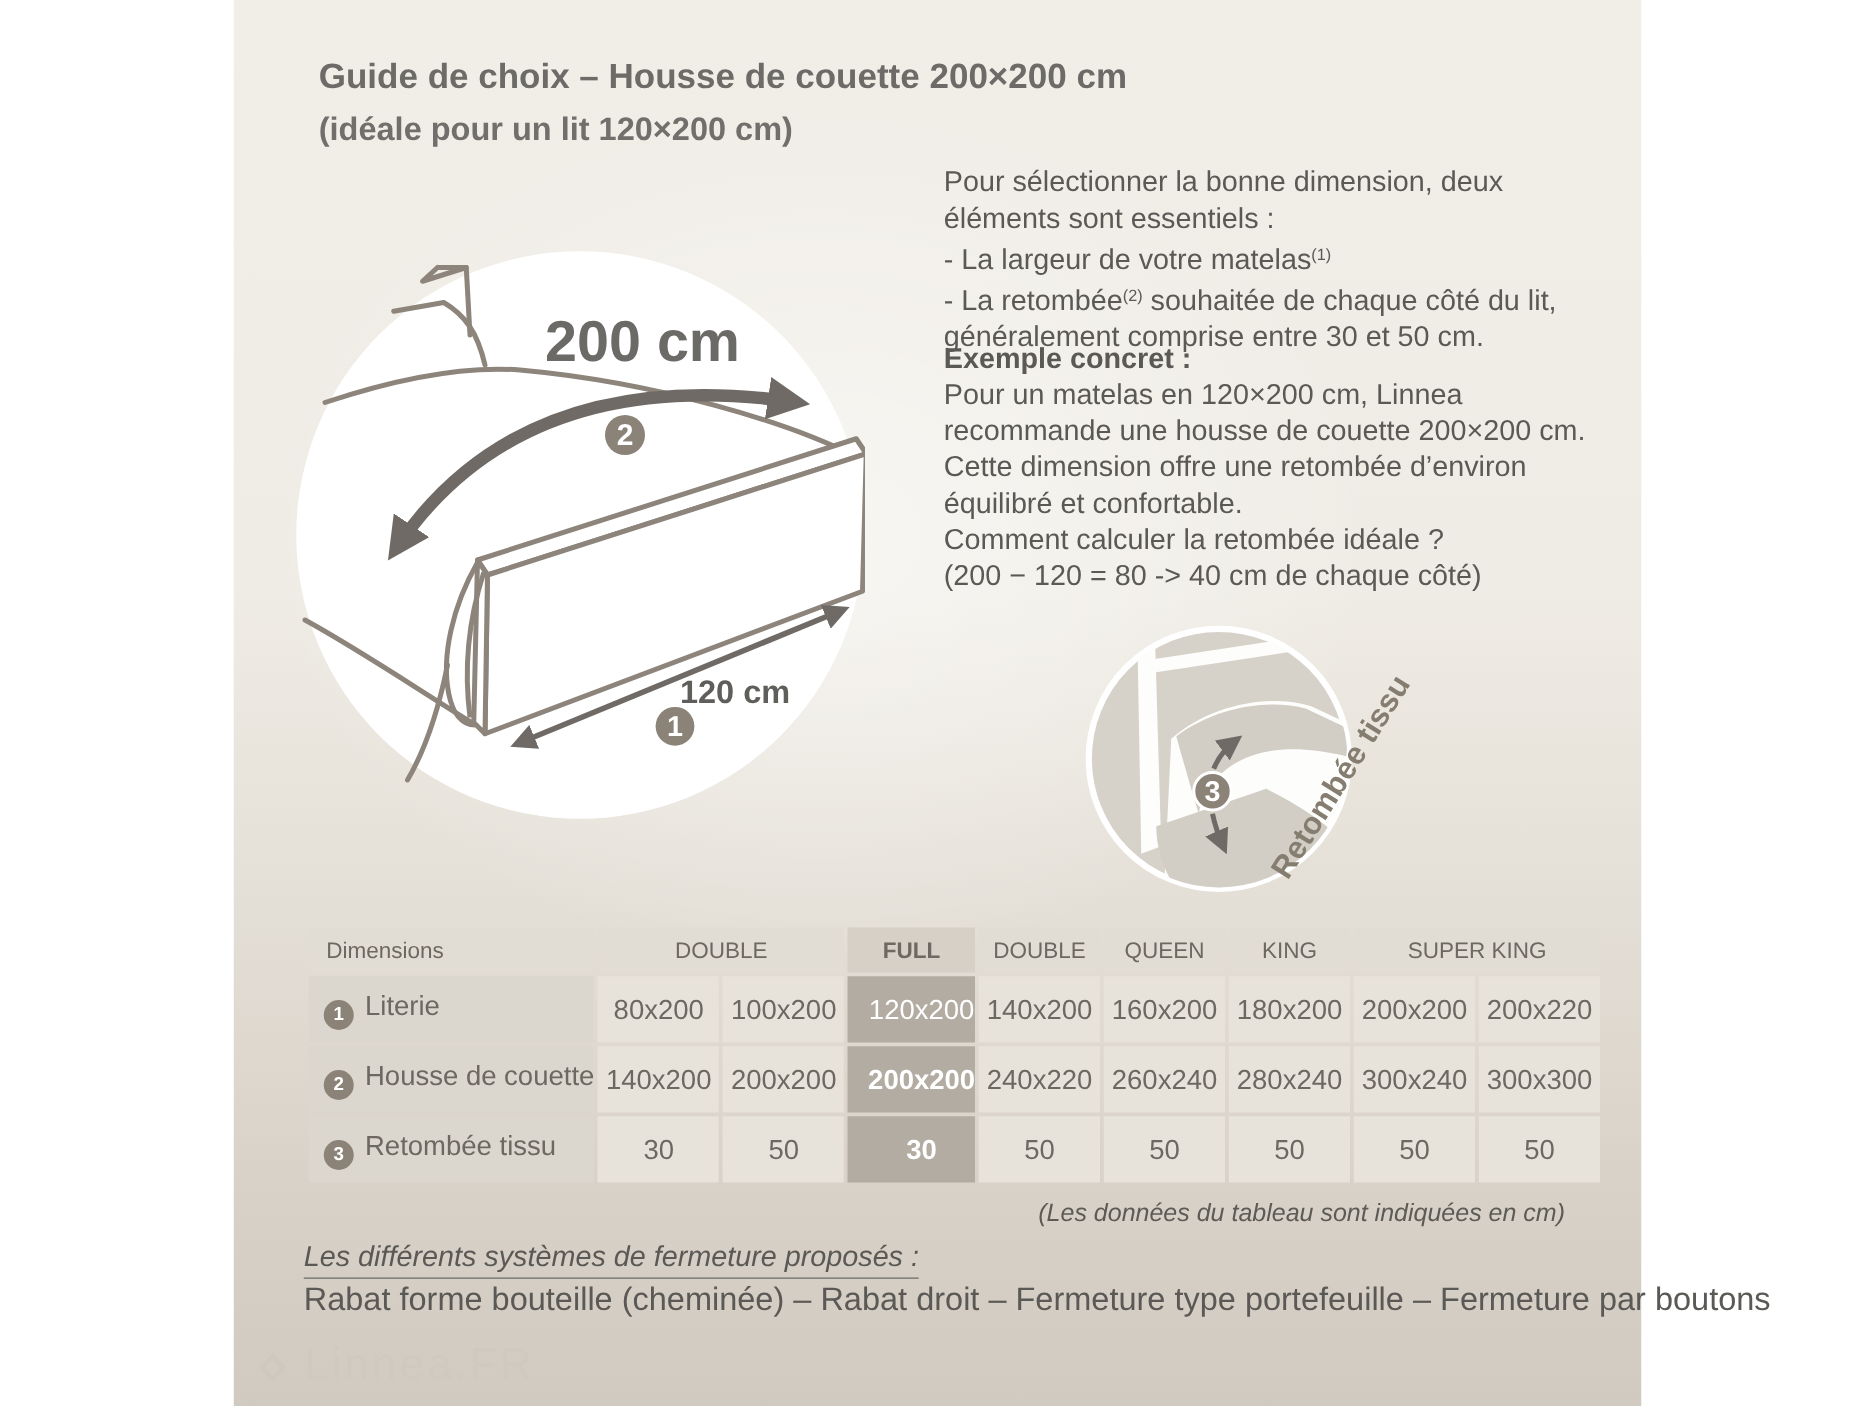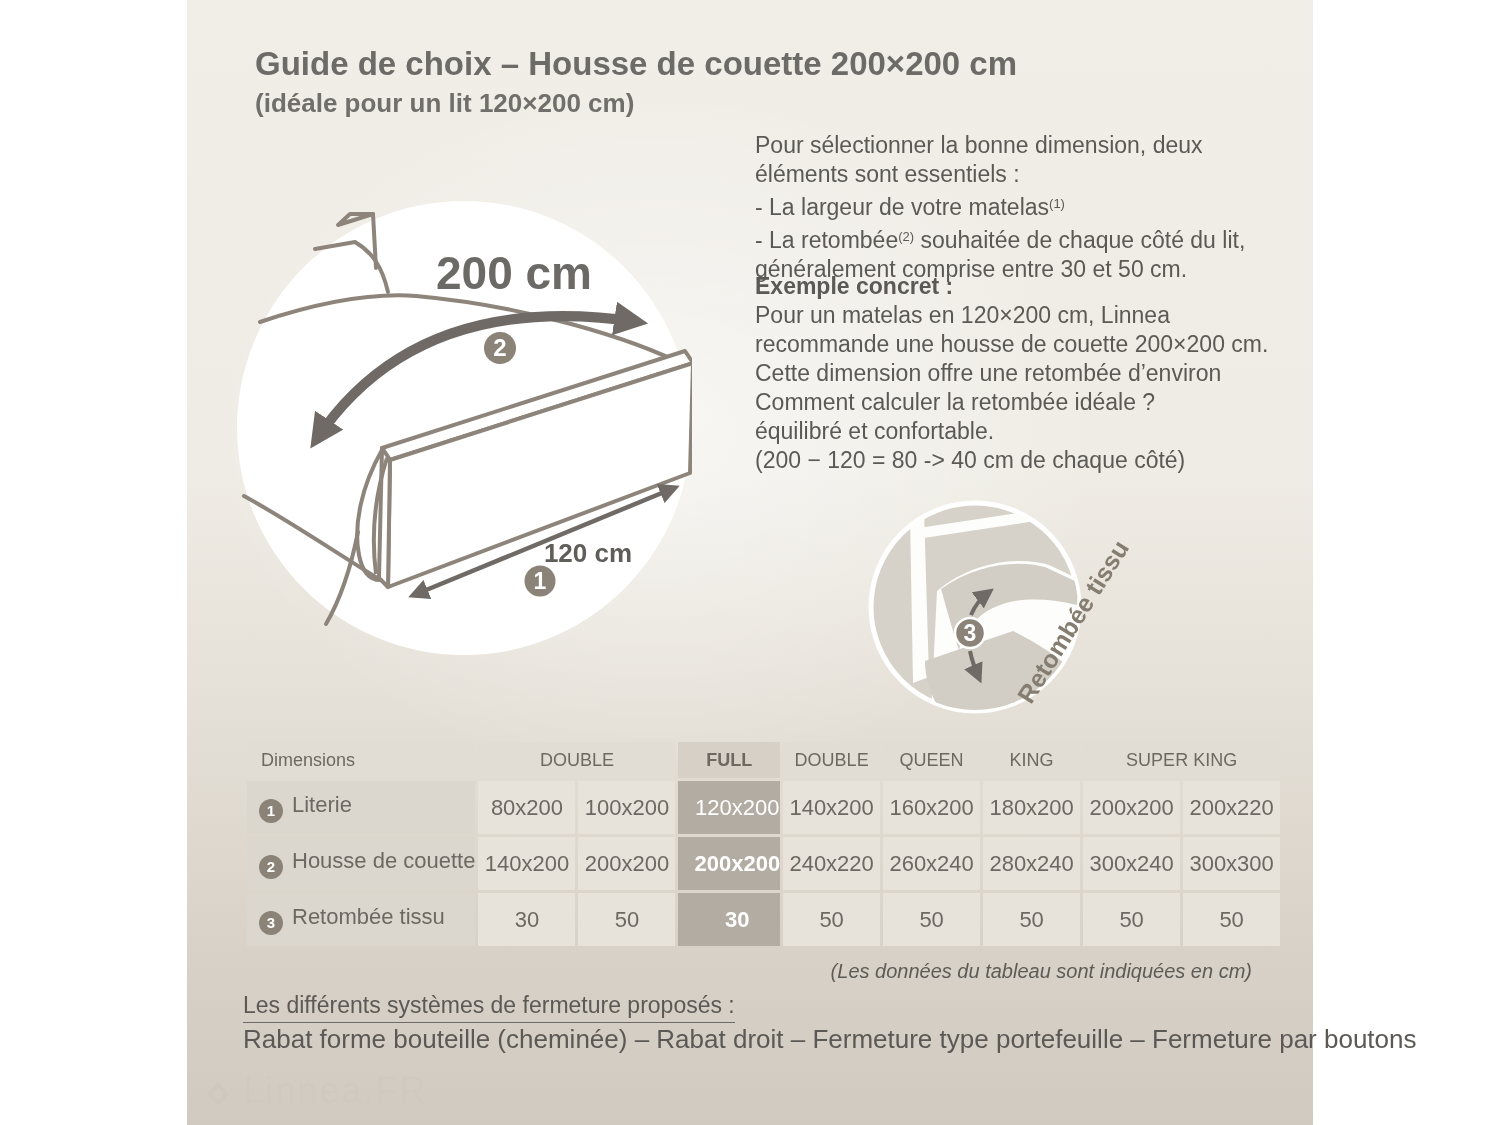--- a/index.html
+++ b/index.html
@@ -2,21 +2,21 @@
 <html><head>
 <meta charset="utf-8">
 <style>
   html,body{margin:0;padding:0;background:#ffffff;}
   .stage{position:relative;width:1500px;height:1125px;background:#ffffff;overflow:hidden;
          font-family:"Liberation Sans",sans-serif;color:#5b5955;}
   .panel{position:absolute;left:187px;top:0;width:1126px;height:1125px;
     background:
       radial-gradient(620px 480px at 470px 430px, rgba(255,255,255,0.55), rgba(255,255,255,0) 72%),
       linear-gradient(180deg,#f1eee8 0%,#efece5 42%,#e3ded5 66%,#d8d1c8 85%,#d1cac1 100%);}
-  .title{position:absolute;left:68px;top:45px;font-size:33px;font-weight:700;color:#6c6b67;white-space:nowrap;}
+  .title{position:absolute;left:68px;top:45px;font-size:28px;font-weight:700;color:#6c6b67;white-space:nowrap;}
   .subtitle{position:absolute;left:68px;top:88px;font-size:26px;font-weight:700;color:#716f6b;white-space:nowrap;}
   .textblock{position:absolute;left:568px;width:560px;font-size:23px;line-height:29px;color:#5b5955;}
   .intro{top:131px;}
   .example{top:272px;}
   .tline{display:block;white-space:nowrap;}
   .bold{font-weight:700;}
   .sup{font-size:13px;vertical-align:7px;}
   .big-circle{position:absolute;left:49px;top:200px;}
   .small-circle{position:absolute;left:680px;top:499px;}
   .retombee-label{position:absolute;left:839px;top:685px;height:34px;font-size:25px;font-weight:700;
@@ -28,21 +28,21 @@
   .dim-table th.h-label{text-align:left;padding-left:14px;}
   .dim-table th.h-full{font-weight:700;background:#d6d0c7;}
   .dim-table td{height:53px;font-size:22px;color:#6d6862;background:#e7e2da;text-align:center;padding:0;}
   .dim-table td.label{background:#dcd7ce;text-align:left;padding-left:12px;white-space:nowrap;}
   .dim-table td.hl{background:#b3aca2;color:#ffffff;padding-left:16px;}
   .dim-table td.hl-bold{font-weight:700;}
   .badge{display:inline-block;width:24px;height:24px;border-radius:50%;background:#8b8377;color:#fff;
          font-size:15px;font-weight:700;line-height:24px;text-align:center;margin-right:9px;vertical-align:-4px;}
   .table-note{position:absolute;right:61px;top:960px;font-size:20px;font-style:italic;color:#5d5b56;white-space:nowrap;}
   .closures-heading{position:absolute;left:56px;top:992px;font-size:23px;color:#5b5955;
-         border-bottom:1.5px solid #6b6a66;padding-bottom:3px;white-space:nowrap;}
+         border-bottom:1.5px solid #6b6a66;padding-bottom:3px;white-space:nowrap;font-style:italic;}
   .closures-text{position:absolute;left:56px;top:1024px;font-size:26px;color:#5b5955;white-space:nowrap;}
   .watermark{position:absolute;left:18px;top:1070px;opacity:0.55;white-space:nowrap;}
   .wm-icon{vertical-align:-4px;margin-right:8px;}
   .wm-text{font-size:36px;letter-spacing:2px;color:#cfc8be;}
 </style>
 </head>
 <body>
 
 <div class="stage">
   <div class="panel">
@@ -56,22 +56,22 @@
       <span class="tline"><span>- La largeur de votre matelas</span><span class="sup">(1)</span></span>
       <span class="tline"><span>- La retombée</span><span class="sup">(2)</span><span> souhaitée de chaque côté du lit,</span></span>
       <span class="tline">généralement comprise entre 30 et 50 cm.</span>
     </div>
 
     <div class="textblock example">
       <span class="tline bold">Exemple concret :</span>
       <span class="tline">Pour un matelas en 120×200 cm, Linnea</span>
       <span class="tline">recommande une housse de couette 200×200 cm.</span>
       <span class="tline">Cette dimension offre une retombée d’environ</span>
+      <span class="tline">équilibré et confortable.</span>
       <span class="tline">Comment calculer la retombée idéale ?</span>
-      <span class="tline">équilibré et confortable.</span>
       <span class="tline">(200 − 120 = 80  -&gt; 40 cm de chaque côté)</span>
     </div>
 
     <svg class="big-circle" width="456" height="456" viewBox="0 0 456 456">
       <defs>
         <marker id="ahB" viewBox="0 0 10 10" refX="7" refY="5" markerWidth="3.4" markerHeight="3.4" orient="auto-start-reverse">
             <path d="M0,0 L10,5 L0,10 Z" fill="#6f6a66"></path>
           </marker>
         <marker id="ahS" viewBox="0 0 10 10" refX="7" refY="5" markerWidth="4.6" markerHeight="4.6" orient="auto-start-reverse">
             <path d="M0,0 L10,5 L0,10 Z" fill="#6f6a66"></path>

